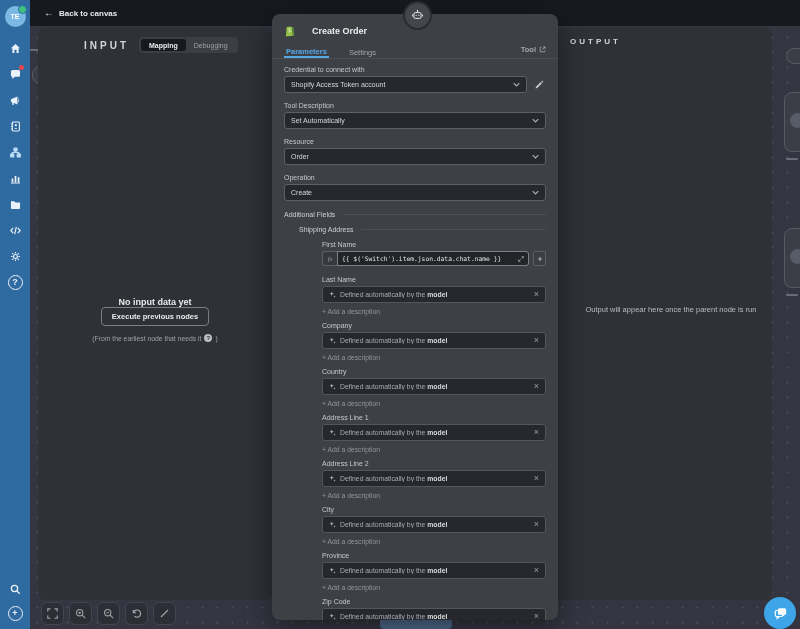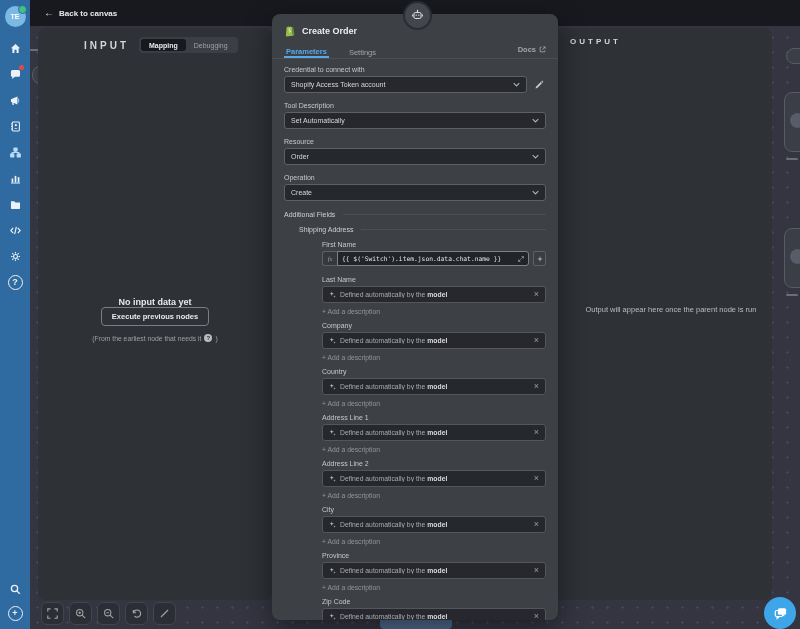--- a/index.html
+++ b/index.html
@@ -66,21 +66,21 @@
   .output-title{position:absolute;left:120px;top:9px;font-size:8px;font-weight:700;letter-spacing:3px;color:#d4d6d9;}
   .output-empty{position:absolute;left:132px;top:276px;width:178px;text-align:center;
     font-size:7.5px;color:#b9bcc0;line-height:1.55;}
   
   .dialog{
     position:absolute;left:272px;top:14px;width:286px;height:606px;
     background:#3d4045;border-radius:8px;z-index:5;
     box-shadow:0 8px 28px rgba(0,0,0,.45);
     display:flex;flex-direction:column;overflow:hidden;
   }
-  .dlg-head{display:flex;align-items:center;gap:6px;padding:10px 12px 4px 12px;}
+  .dlg-head{display:flex;align-items:center;gap:16px;padding:10px 12px 4px 12px;}
   .dlg-title{font-size:9px;font-weight:700;color:#eceded;}
   .dlg-tabs{display:flex;align-items:center;padding:0 12px;border-bottom:1px solid #4b4e53;}
   .dlg-tab{font-size:7.5px;padding:6px 2px 0 2px;margin-right:18px;color:#a3a6ab;cursor:pointer;}
   .dlg-tab.active{color:#56a8e8;border-bottom:2px solid #56a8e8;font-weight:600;}
   .docs-link{margin-left:auto;display:flex;align-items:center;gap:3px;color:#a3a6ab;font-size:7.5px;font-weight:600;cursor:pointer;}
   .dlg-body{flex:1;overflow:hidden;padding:7px 12px 0 12px;}
   .f-label{font-size:7px;color:#c6c8cc;margin-bottom:3px;}
   .f-group{margin-bottom:9px;}
   .select{
     height:15px;background:#26282d;border:1px solid #5d6065;border-radius:3px;
@@ -270,21 +270,21 @@
           <path fill="#5e8e3e" d="M13.2 5.1 L15 20 L17.5 19.3 L15.8 5.9 Z"></path>
           <path d="M10.4 8.2 C9 7.6 7.8 8.3 8.1 9.4 C8.5 10.7 10.6 10.5 10.9 12 C11.2 13.6 9.2 14.1 8 13.3" fill="none" stroke="#fff" stroke-width="1.3"></path>
         </svg>
     </span>
     <span class="dlg-title">Create Order</span>
   </div>
   <div class="dlg-tabs">
     <span class="dlg-tab active">Parameters</span>
     <span class="dlg-tab">Settings</span>
     <span class="docs-link">
-      <span>Docs</span>
+      <span>Tool</span>
       <svg width="7" height="7" viewBox="0 0 12 12" fill="none" stroke="currentColor" stroke-width="1.4">
           <path d="M4.5 2 H2 V10 H10 V7.5 M7 1.5 H10.5 V5 M10.5 1.5 L5.5 6.5"></path>
         </svg>
     </span>
   </div>
   <div class="dlg-body">
 
     <div class="f-group">
       <div class="f-label">Credential to connect with</div>
       <div class="cred-row">

